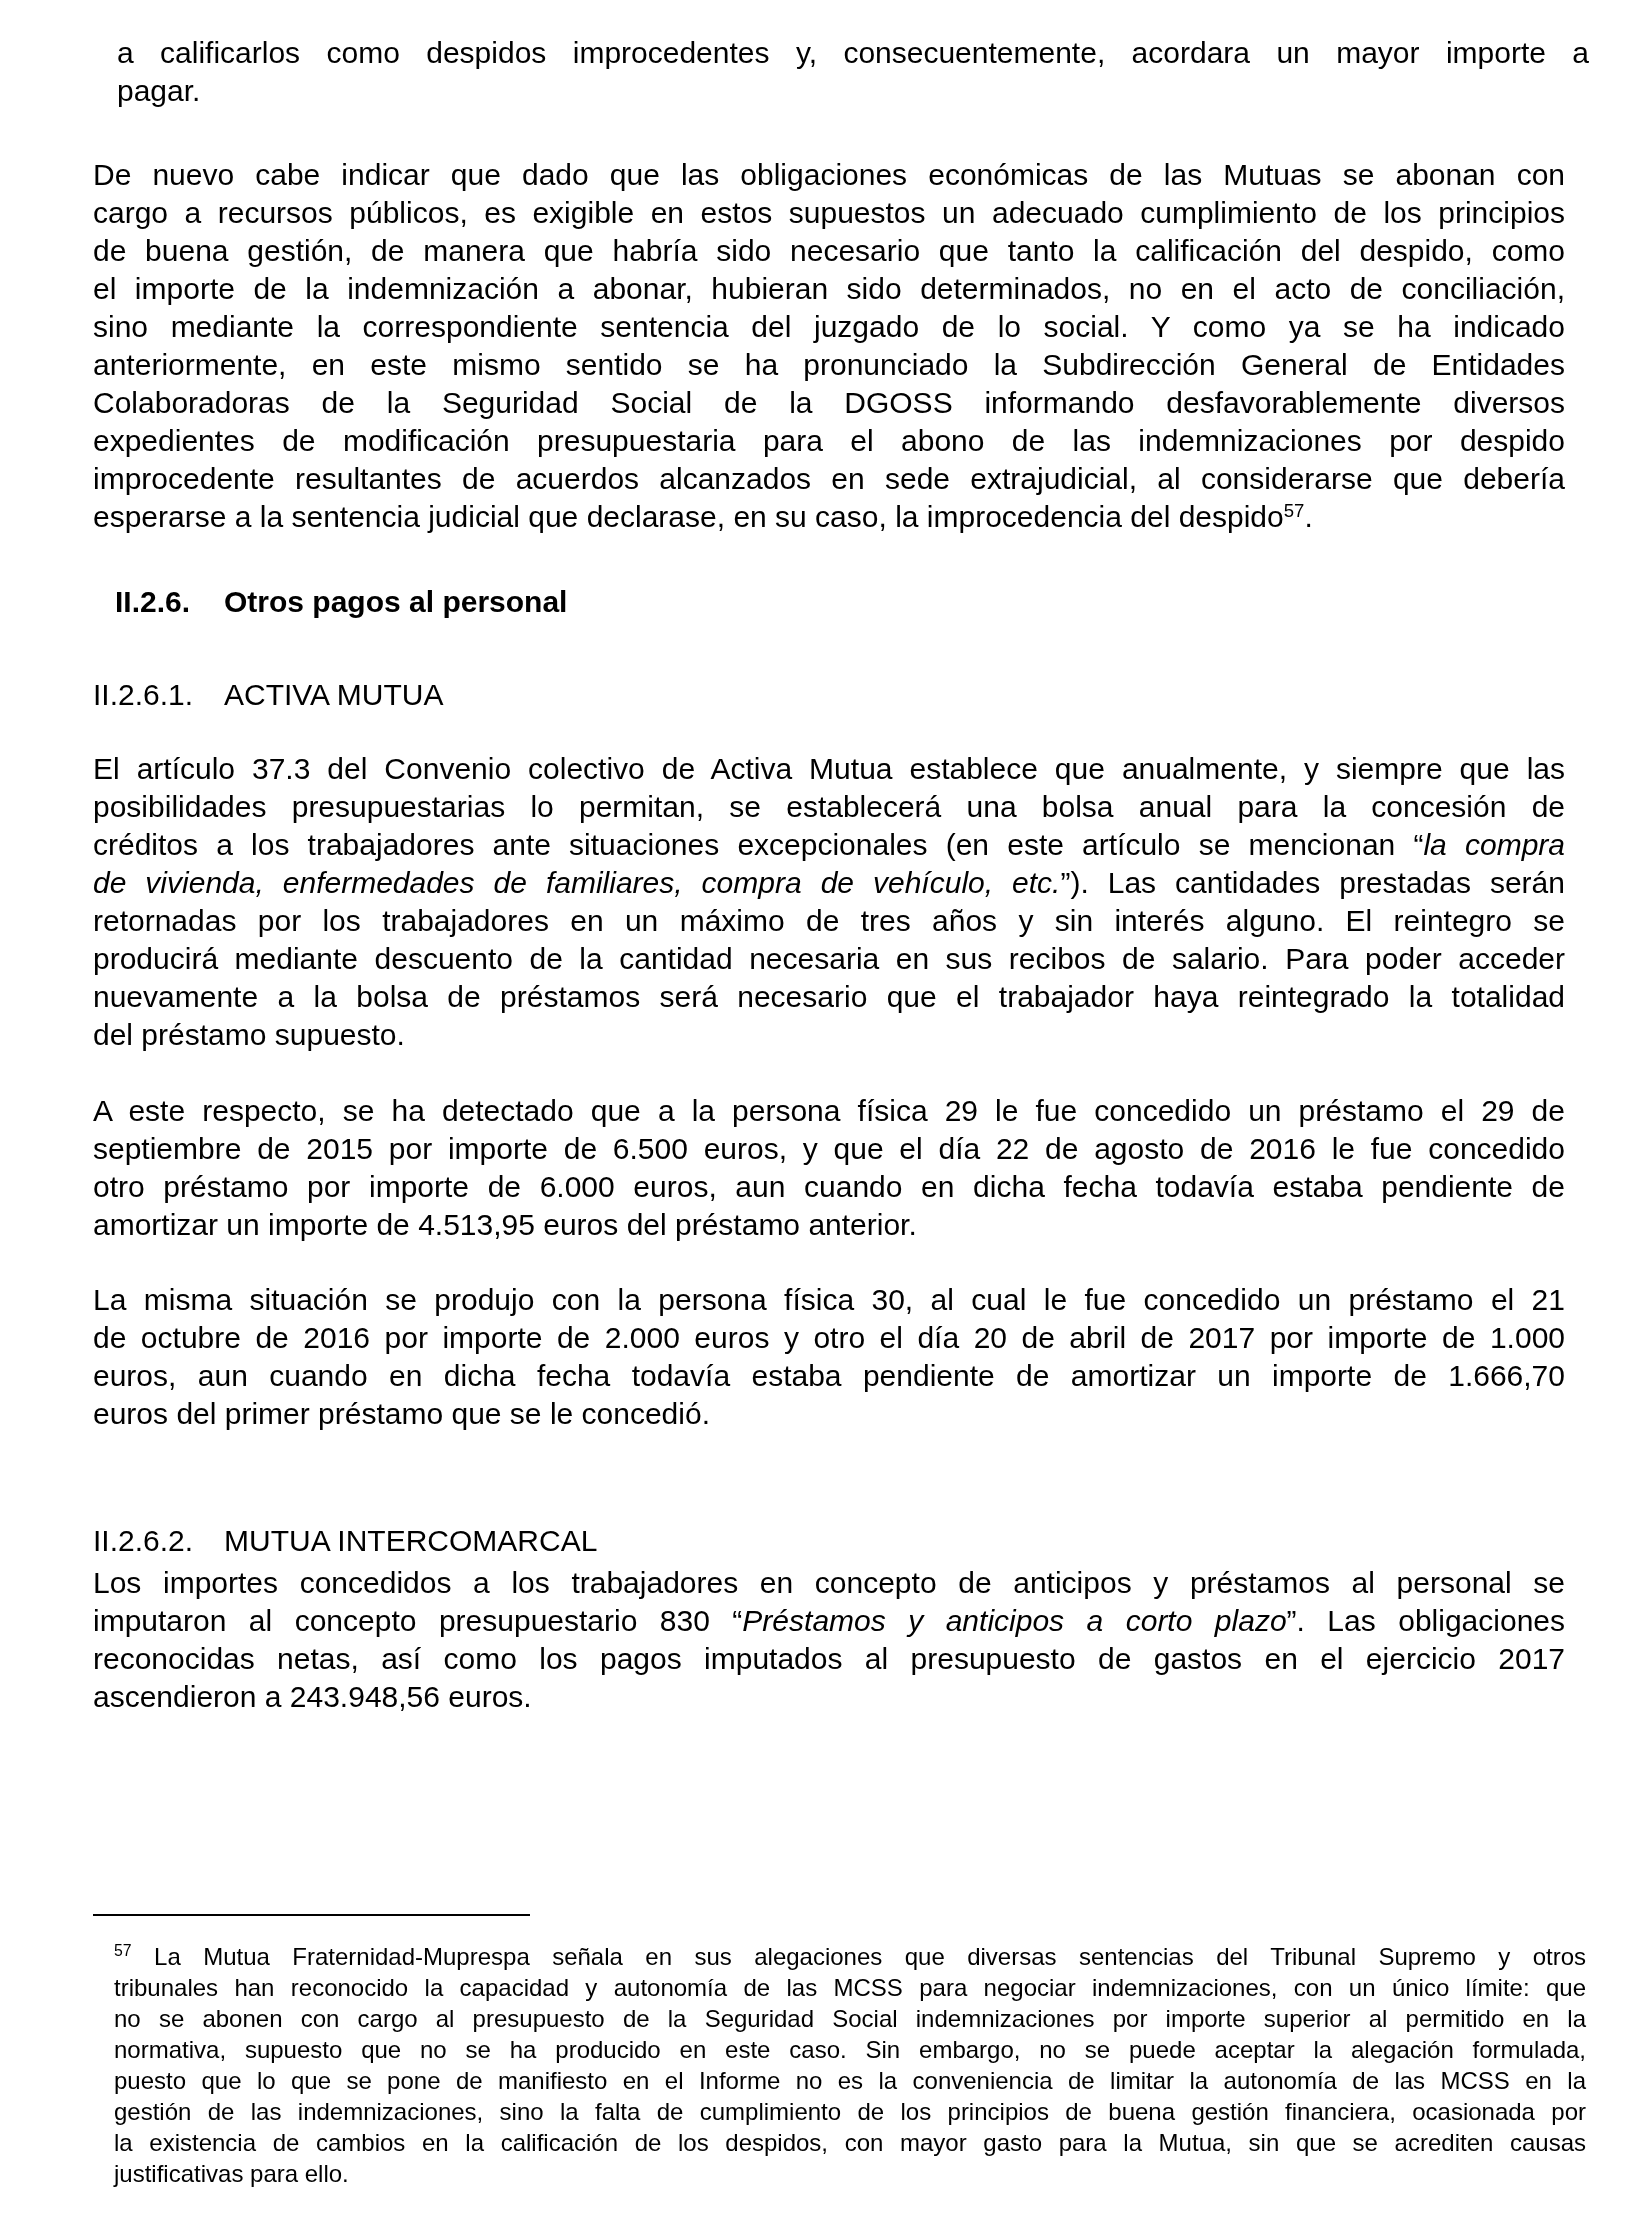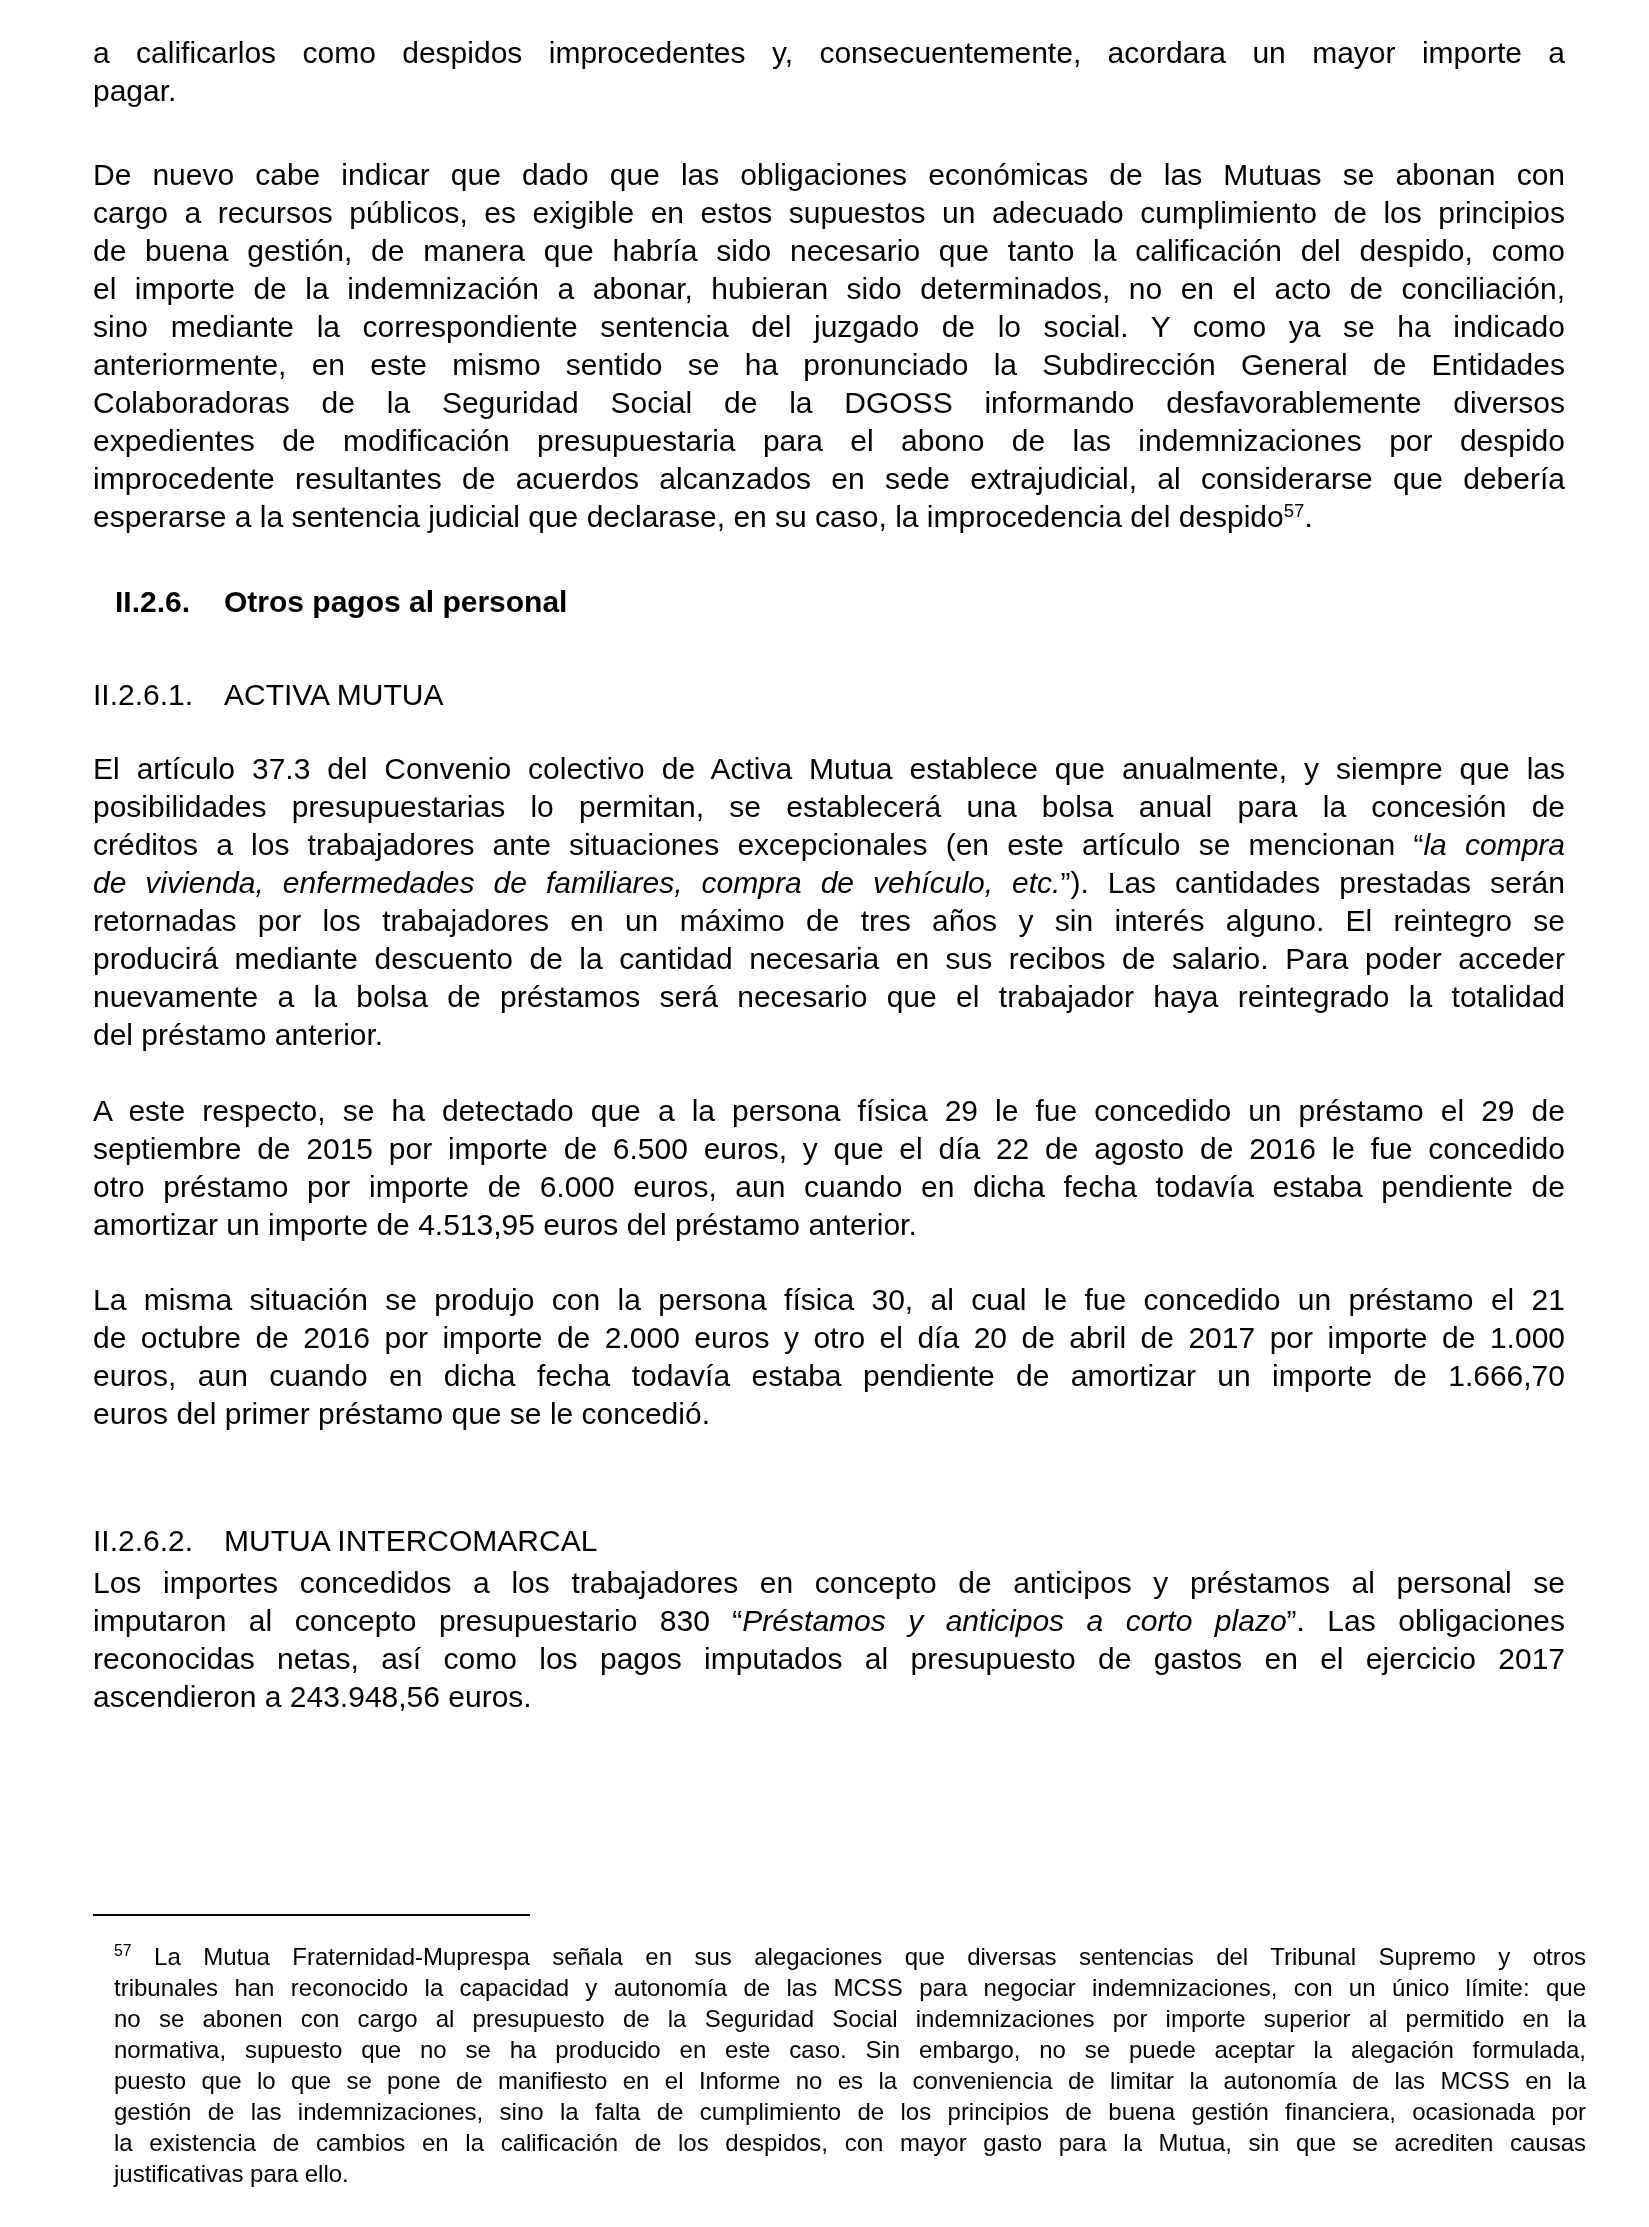--- a/index.html
+++ b/index.html
@@ -18,21 +18,21 @@
   .heading .num { display: inline-block; }
   .h1 .num { width: 109px; }
   .h2 .num { width: 131px; }
   .rule { position: absolute; left: 93px; top: 1914px; width: 437px; height: 1.6px; background: #000; }
   .footnote { font-size: 24px; line-height: 31px; }
   .footnote sup.fn { font-size: 0.66em; vertical-align: 0.55em; }
 </style>
 </head>
 <body>
 
-<div class="block body-text" style="top:34px;">
+<div class="block body-text" style="top:34px;margin-left:24px;">
   <span class="ln">a calificarlos como despidos improcedentes y, consecuentemente, acordara un mayor importe a</span>
   <span class="ln last">pagar.</span>
 </div>
 
 <div class="block body-text" style="top:156px;">
   <span class="ln">De nuevo cabe indicar que dado que las obligaciones económicas de las Mutuas se abonan con</span>
   <span class="ln">cargo a recursos públicos, es exigible en estos supuestos un adecuado cumplimiento de los principios</span>
   <span class="ln">de buena gestión, de manera que habría sido necesario que tanto la calificación del despido, como</span>
   <span class="ln">el importe de la indemnización a abonar, hubieran sido determinados, no en el acto de conciliación,</span>
   <span class="ln">sino mediante la correspondiente sentencia del juzgado de lo social. Y como ya se ha indicado</span>
@@ -52,21 +52,21 @@
 </div>
 
 <div class="block body-text" style="top:750px;">
   <span class="ln">El artículo 37.3 del Convenio colectivo de Activa Mutua establece que anualmente, y siempre que las</span>
   <span class="ln">posibilidades presupuestarias lo permitan, se establecerá una bolsa anual para la concesión de</span>
   <span class="ln"><span>créditos a los trabajadores ante situaciones excepcionales (en este artículo se mencionan “</span><span class="it">la compra</span></span>
   <span class="ln"><span class="it">de vivienda, enfermedades de familiares, compra de vehículo, etc.</span><span>”). Las cantidades prestadas serán</span></span>
   <span class="ln">retornadas por los trabajadores en un máximo de tres años y sin interés alguno. El reintegro se</span>
   <span class="ln">producirá mediante descuento de la cantidad necesaria en sus recibos de salario. Para poder acceder</span>
   <span class="ln">nuevamente a la bolsa de préstamos será necesario que el trabajador haya reintegrado la totalidad</span>
-  <span class="ln last">del préstamo anterior.</span>
+  <span class="ln last">del préstamo supuesto.</span>
 </div>
 
 <div class="block body-text" style="top:1092px;">
   <span class="ln">A este respecto, se ha detectado que a la persona física 29 le fue concedido un préstamo el 29 de</span>
   <span class="ln">septiembre de 2015 por importe de 6.500 euros, y que el día 22 de agosto de 2016 le fue concedido</span>
   <span class="ln">otro préstamo por importe de 6.000 euros, aun cuando en dicha fecha todavía estaba pendiente de</span>
   <span class="ln last">amortizar un importe de 4.513,95 euros del préstamo anterior.</span>
 </div>
 
 <div class="block body-text" style="top:1281px;">

